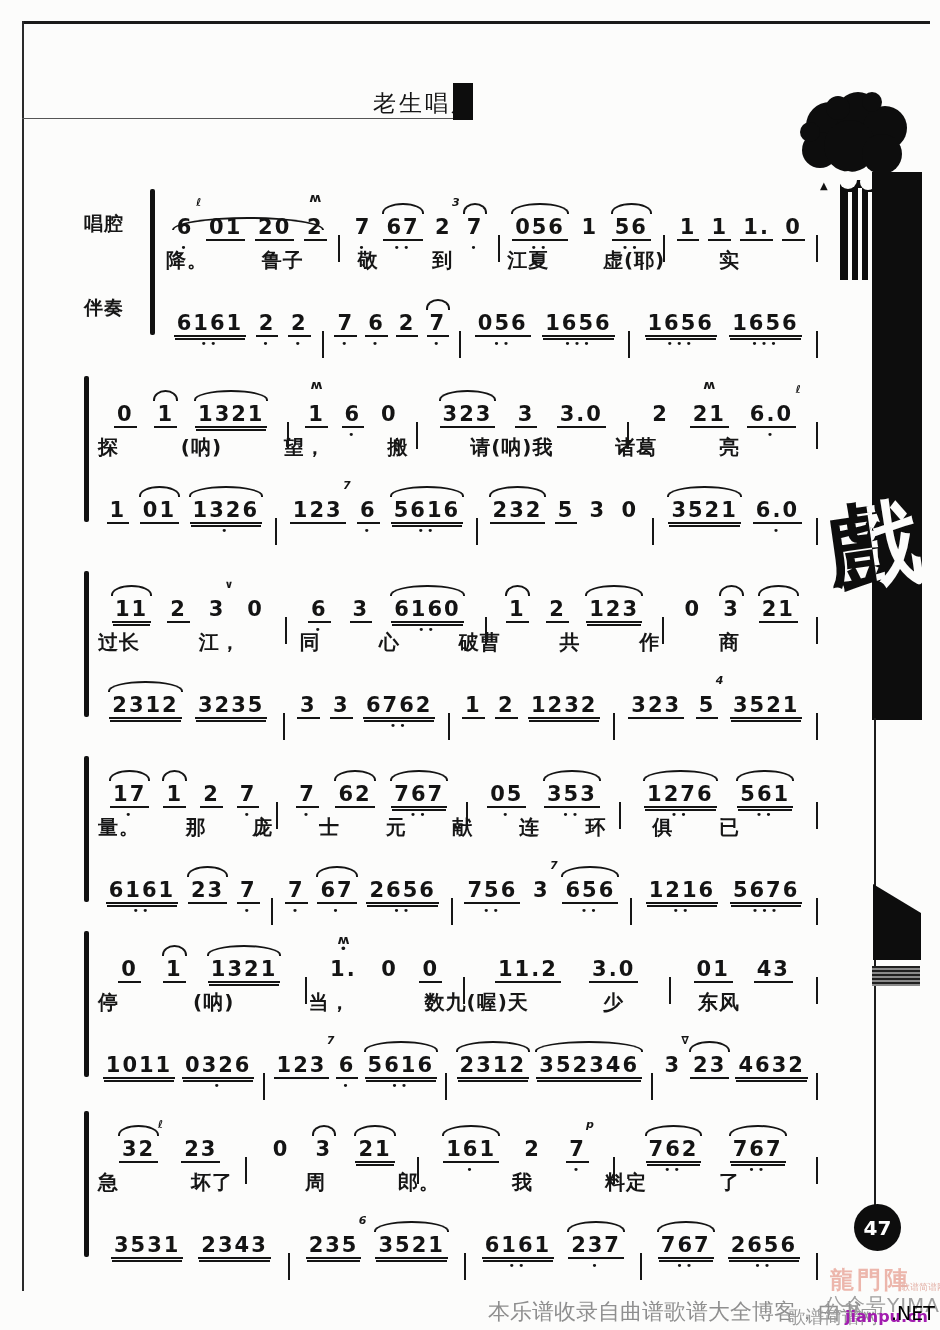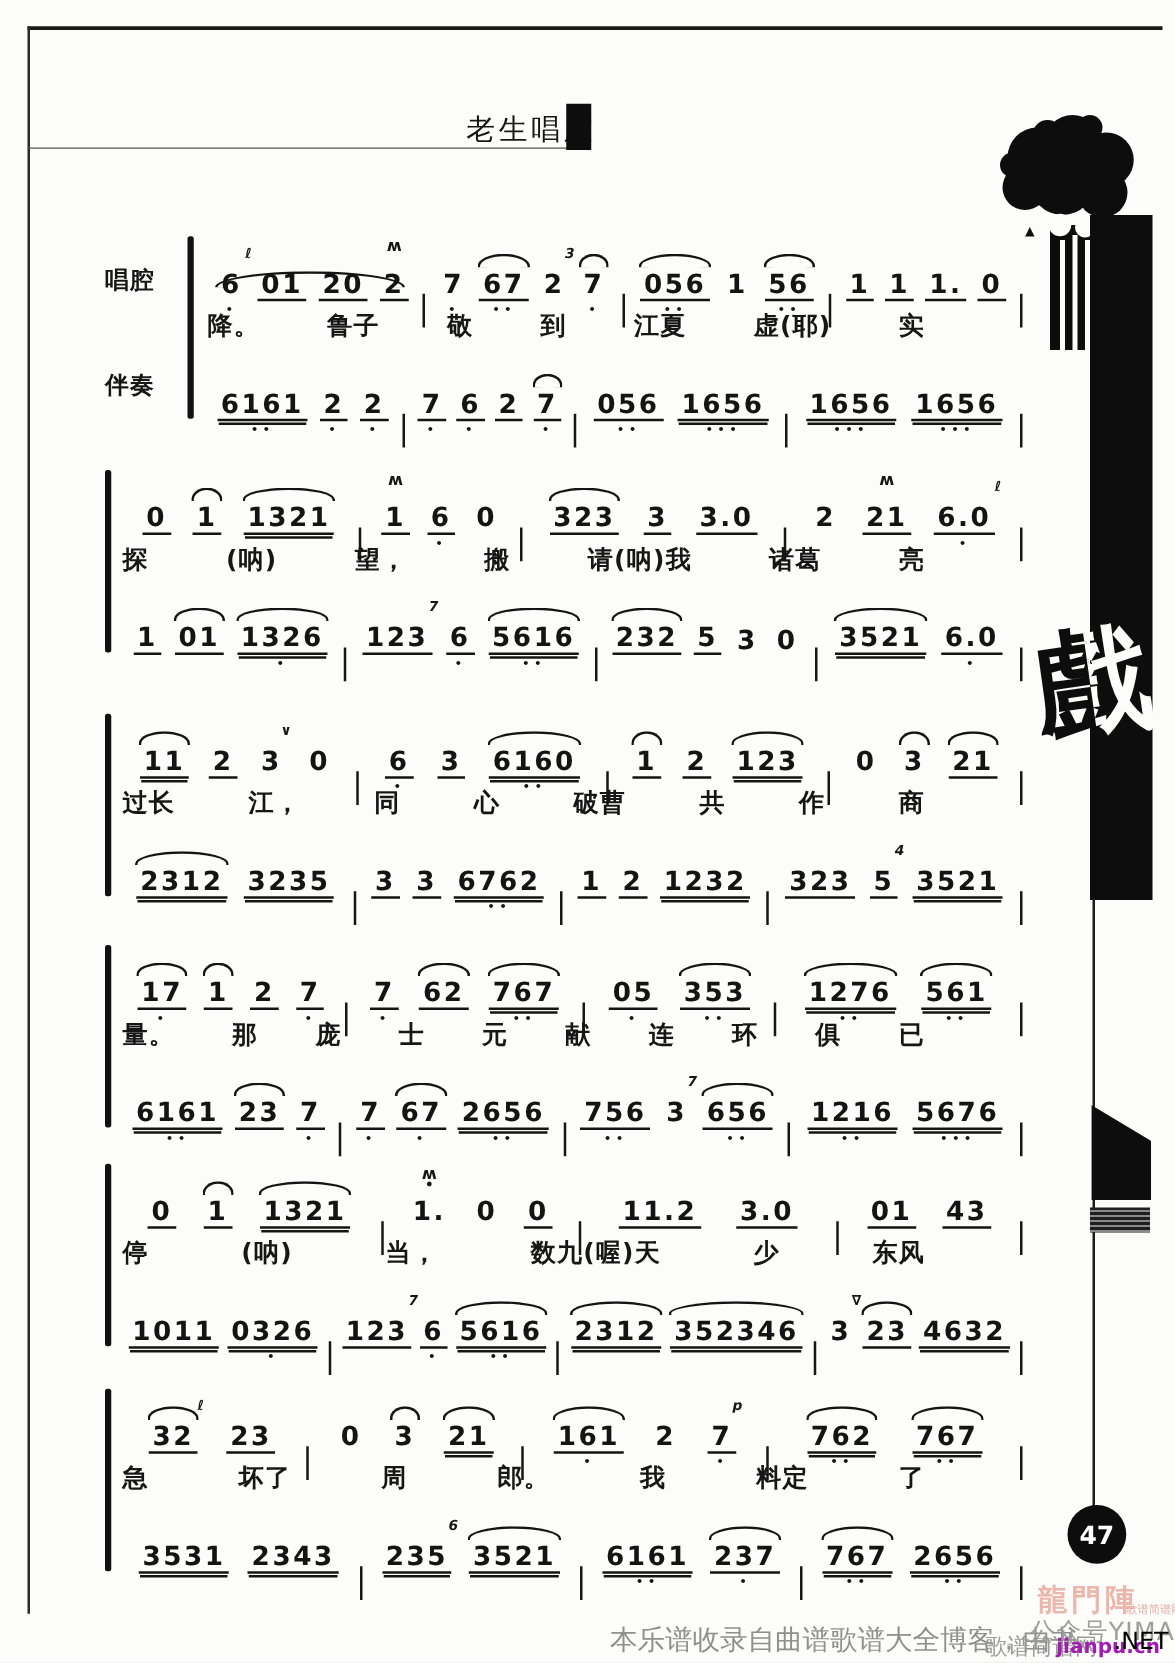--- a/index.html
+++ b/index.html
@@ -359,21 +359,21 @@
               <b class="num">6</b>
               <i class="lod">•</i>
             </span>
             <span class="cell u2">
               <i class="arc"></i>
               <b class="num">5616</b>
               <i class="lod">••</i>
             </span>
           </span>
           <span class="bar"></span>
-          <span class="measure" style="flex-grow: 11; align-items: flex-end;">
+          <span class="measure" style="flex-grow: 11;">
             <span class="cell u1">
               <i class="arc"></i>
               <b class="num">232</b>
             </span>
             <span class="cell u1">
               <b class="num">5</b>
             </span>
             <span class="cell">
               <b class="num">3</b>
             </span>

